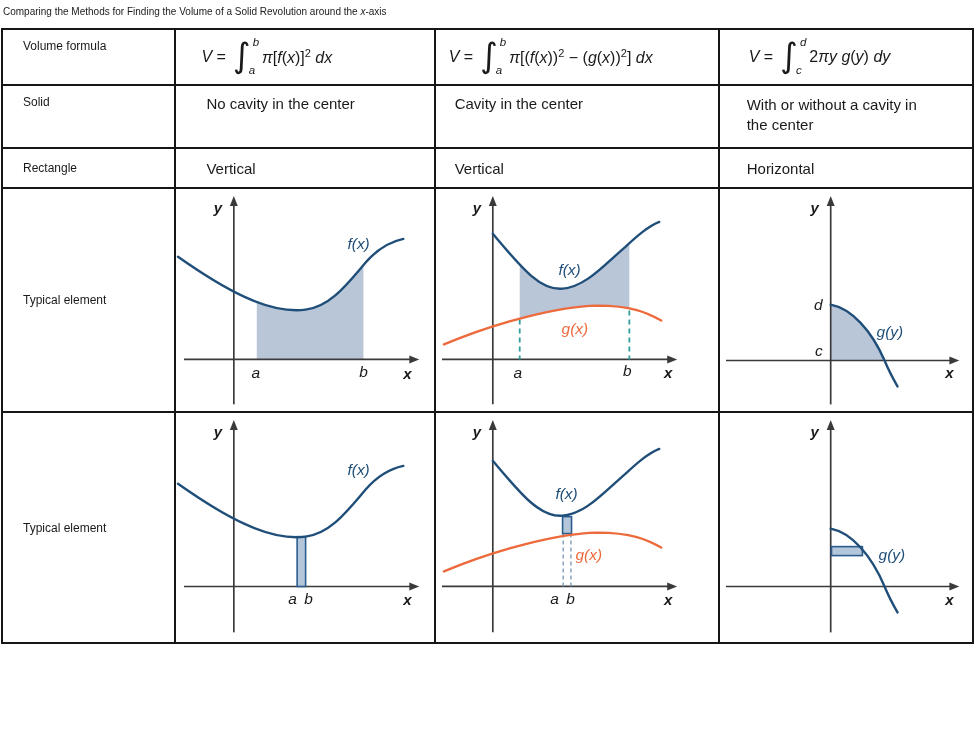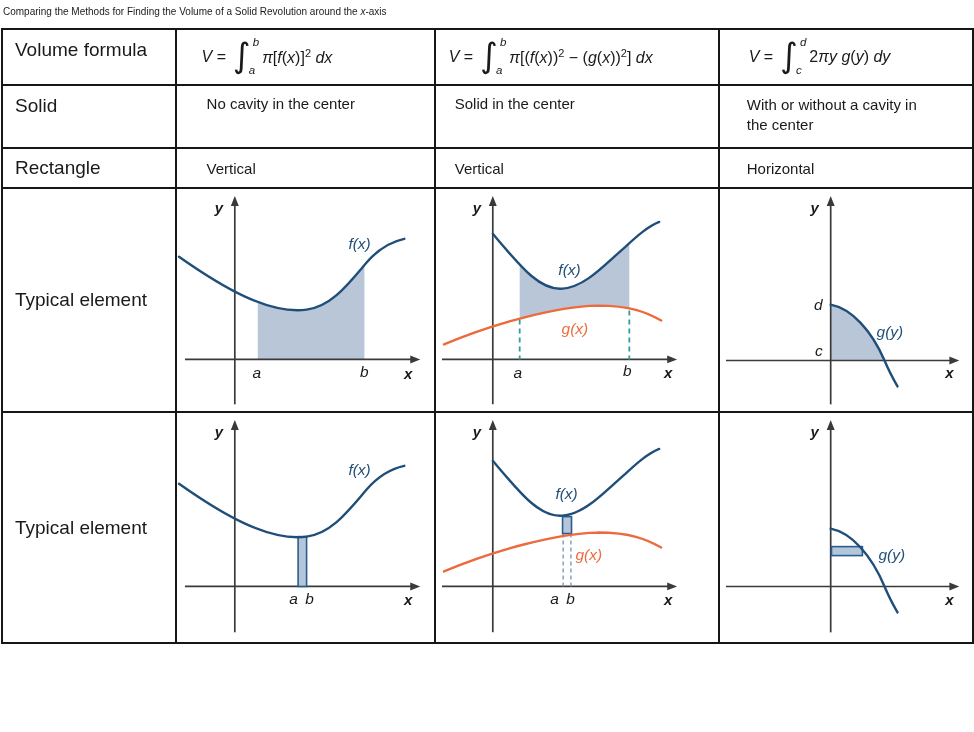--- a/index.html
+++ b/index.html
@@ -1,21 +1,21 @@
 <!DOCTYPE html>
 <html><head>
 <meta charset="utf-8">
 <style>
   html,body{margin:0;padding:0;background:#ffffff;}
   body{width:974px;height:732px;font-family:"Liberation Sans",sans-serif;color:#1a1a1a;overflow:hidden;}
   .title{font-size:10px;padding:6px 0 0 3px;height:22px;white-space:nowrap;}
   table{border-collapse:collapse;table-layout:fixed;margin:0 0 0 1px;}
   td,th{border:2px solid #161616;overflow:hidden;box-sizing:border-box;}
   th.hdr{font-size:15.5px;font-weight:bold;text-align:center;vertical-align:middle;}
-  td.rl{font-size:19px;padding-left:12px;}
+  td.rl{font-size:12px;padding-left:20px;}
   td.txt{font-size:15px;margin-top:12px;}
   .vtop{vertical-align:top;padding-top:9px;}
   .vmid{vertical-align:middle;}
   .c-disk{padding-left:30px;}
   .c-washer{padding-left:19px;}
   .c-shell{padding-left:27px;}
   .wrapcell{padding-right:52px;line-height:1.35;border-radius:6px;}
   td.fcell{vertical-align:middle;}
   .formula{display:flex;align-items:center;font-size:16px;}
   .f-disk{padding-left:24px;}
@@ -91,21 +91,21 @@
           <span class="lo">c</span>
         </span>
         <span>2<i>πy</i> <i>g</i>(<i>y</i>) <i>dy</i></span>
       </div>
     </td>
   </tr>
 
   <tr style="height:63px">
     <td class="rl vtop">Solid</td>
     <td class="txt vtop c-disk">No cavity in the center</td>
-    <td class="txt vtop c-washer">Solid in the center</td>
+    <td class="txt vtop c-washer">Cavity in the center</td>
     <td class="txt vtop c-shell wrapcell">With or without a cavity in the center</td>
   </tr>
 
 
   <tr style="height:40px">
     <td class="rl vmid">Rectangle</td>
     <td class="txt vmid c-disk">Vertical</td>
     <td class="txt vmid c-washer">Vertical</td>
     <td class="txt vmid c-shell">Horizontal</td>
   </tr>

